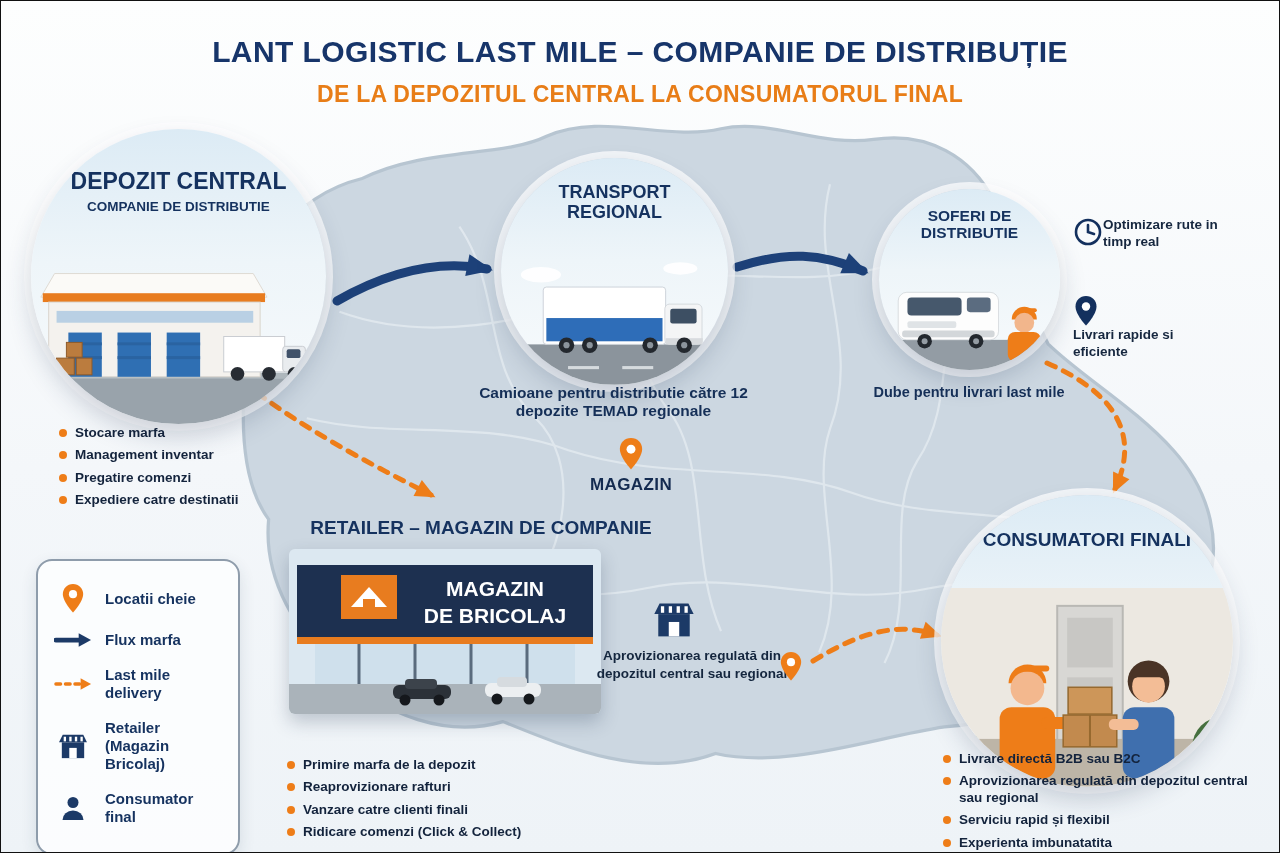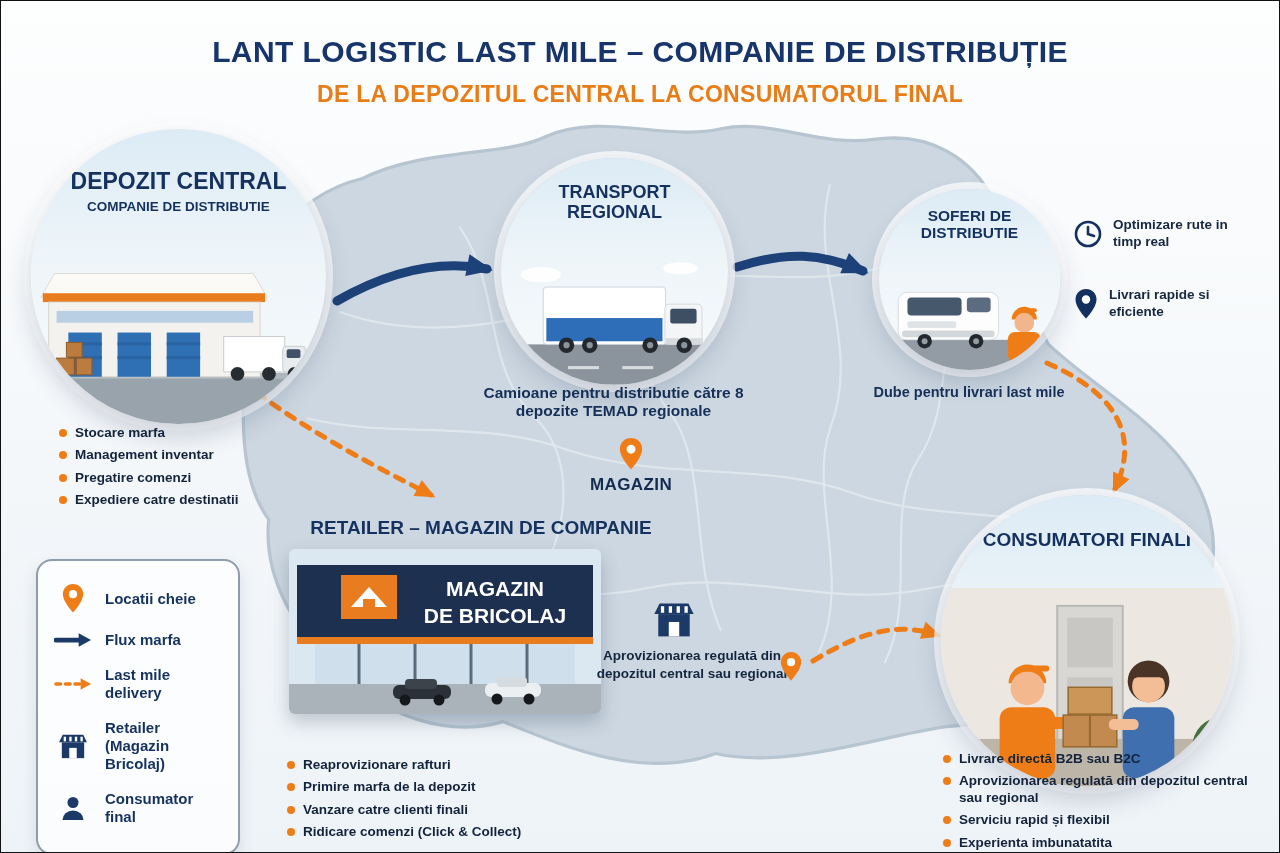--- a/index.html
+++ b/index.html
@@ -35,21 +35,21 @@
     font-size:13.5px; font-weight:600; color:#13233c; line-height:1.22;
   }
   .bullets li::before {
     content:""; position:absolute; left:0; top:4px; width:8px; height:8px;
     border-radius:50%; background:#ee7d18;
   }
 
   .caption { position:absolute; text-align:center; font-weight:700; color:#152f57; }
   .city-label { position:absolute; text-align:center; font-weight:800; color:#142b50; font-size:17px; letter-spacing:.4px; }
 
-  .feature { position:absolute; display:flex; gap:10px; align-items:center; }
+  .feature { position:absolute; display:flex; gap:0; align-items:flex-start; }
   .feature-label { font-size:13.5px; font-weight:700; color:#16273f; width:135px; line-height:1.25; }
 
   .retailer-heading { position:absolute; left:305px; top:516px; width:350px; text-align:center;
     font-size:19px; font-weight:800; color:#15325f; }
   .store-scene { position:absolute; left:288px; top:548px; width:312px; height:165px;
     border-radius:6px; overflow:hidden; box-shadow:0 8px 18px rgba(35,55,85,.25); }
 
   .note-text { position:absolute; left:592px; top:646px; width:198px; text-align:center;
     font-size:13.5px; font-weight:700; color:#14263e; line-height:1.3; }
 
@@ -159,21 +159,21 @@
       <circle cx="88" cy="119" r="10" fill="#23282e"></circle>
         <circle cx="118" cy="119" r="10" fill="#23282e"></circle>
         <circle cx="196" cy="119" r="10" fill="#23282e"></circle>
         <circle cx="240" cy="119" r="10" fill="#23282e"></circle>
       <circle cx="88" cy="119" r="4" fill="#8b949c"></circle>
         <circle cx="118" cy="119" r="4" fill="#8b949c"></circle>
         <circle cx="196" cy="119" r="4" fill="#8b949c"></circle>
         <circle cx="240" cy="119" r="4" fill="#8b949c"></circle>
     </svg>
   </div>
-  <div class="caption" style="left:450px; top:383px; width:325px; font-size:15.5px;">Camioane pentru distributie către 8 depozite TEMAD regionale</div>
+  <div class="caption" style="left:450px; top:383px; width:325px; font-size:15.5px;">Camioane pentru distributie către 12 depozite TEMAD regionale</div>
   <svg style="position:absolute; left:617px; top:436px;" width="26" height="34" viewBox="0 0 24 32">
     <path d="M12 1C6 1 1.5 5.6 1.5 11.4 1.5 19.5 12 30.5 12 30.5s10.5-11 10.5-19.1C22.5 5.6 18 1 12 1z" fill="#ee7d18"></path>
     <circle cx="12" cy="11.5" r="4.2" fill="#ffffff"></circle>
   </svg>
   <div class="city-label" style="left:555px; top:474px; width:150px;">MAGAZIN</div>
 
   <div class="node" style="left:878px; top:188px; width:181px; height:181px;">
     <div class="node-head" style="top:18px; font-size:15.5px; padding:0 35px;">SOFERI DE DISTRIBUTIE</div>
     <svg class="scene" style="height:62%;" viewBox="0 0 300 170" preserveAspectRatio="xMidYMax slice">
       <rect x="0" y="124" width="300" height="46" fill="#939ca4"></rect>
@@ -194,21 +194,21 @@
   </div>
   <div class="caption" style="left:868px; top:383px; width:200px; font-size:14.5px;">Dube pentru livrari last mile</div>
 
   <div class="feature" style="left:1072px; top:216px;">
     <svg width="30" height="30" viewBox="0 0 30 30">
       <circle cx="15" cy="15" r="12" fill="none" stroke="#13305e" stroke-width="2.6"></circle>
       <path d="M15 8 L15 15 L21 17" fill="none" stroke="#13305e" stroke-width="2.6" stroke-linecap="round"></path>
     </svg>
     <div class="feature-label">Optimizare rute in timp real</div>
   </div>
-  <div class="feature" style="left:1072px; top:286px;">
+  <div class="feature" style="left:1072px; top:294px;flex-direction:column;">
     <svg width="26" height="32" viewBox="0 0 24 32">
       <path d="M12 1C6 1 1.5 5.6 1.5 11.4 1.5 19.5 12 30.5 12 30.5s10.5-11 10.5-19.1C22.5 5.6 18 1 12 1z" fill="#13305e"></path>
       <circle cx="12" cy="11.5" r="4.2" fill="#ffffff"></circle>
     </svg>
     <div class="feature-label">Livrari rapide si eficiente</div>
   </div>
 
   <div class="retailer-heading">RETAILER – MAGAZIN DE COMPANIE</div>
   <div class="store-scene">
     <svg width="312" height="165" viewBox="0 0 312 165">
@@ -232,22 +232,22 @@
       <rect x="116" y="130" width="32" height="10" rx="4" fill="#3c434b"></rect>
       <circle cx="116" cy="151" r="5.5" fill="#15181c"></circle>
         <circle cx="150" cy="151" r="5.5" fill="#15181c"></circle>
       <rect x="196" y="134" width="56" height="14" rx="6" fill="#eceff1"></rect>
       <rect x="208" y="128" width="30" height="10" rx="4" fill="#d6dbdf"></rect>
       <circle cx="208" cy="150" r="5.5" fill="#15181c"></circle>
         <circle cx="240" cy="150" r="5.5" fill="#15181c"></circle>
     </svg>
   </div>
   <ul class="bullets" style="left:286px; top:756px; width:290px;">
+    <li>Primire marfa de la depozit</li>
     <li>Reaprovizionare rafturi</li>
-    <li>Primire marfa de la depozit</li>
     <li>Vanzare catre clienti finali</li>
     <li>Ridicare comenzi (Click &amp; Collect)</li>
   </ul>
 
   <svg style="position:absolute; left:652px; top:600px;" width="42" height="38" viewBox="0 0 32 29">
     <polygon points="1,10 31,10 27,2 5,2" fill="#1c3a67"></polygon>
     <g fill="#ffffff">
         <rect x="6" y="4" width="2.5" height="5"></rect>
         <rect x="12" y="4" width="2.5" height="5"></rect>
         <rect x="18" y="4" width="2.5" height="5"></rect>

